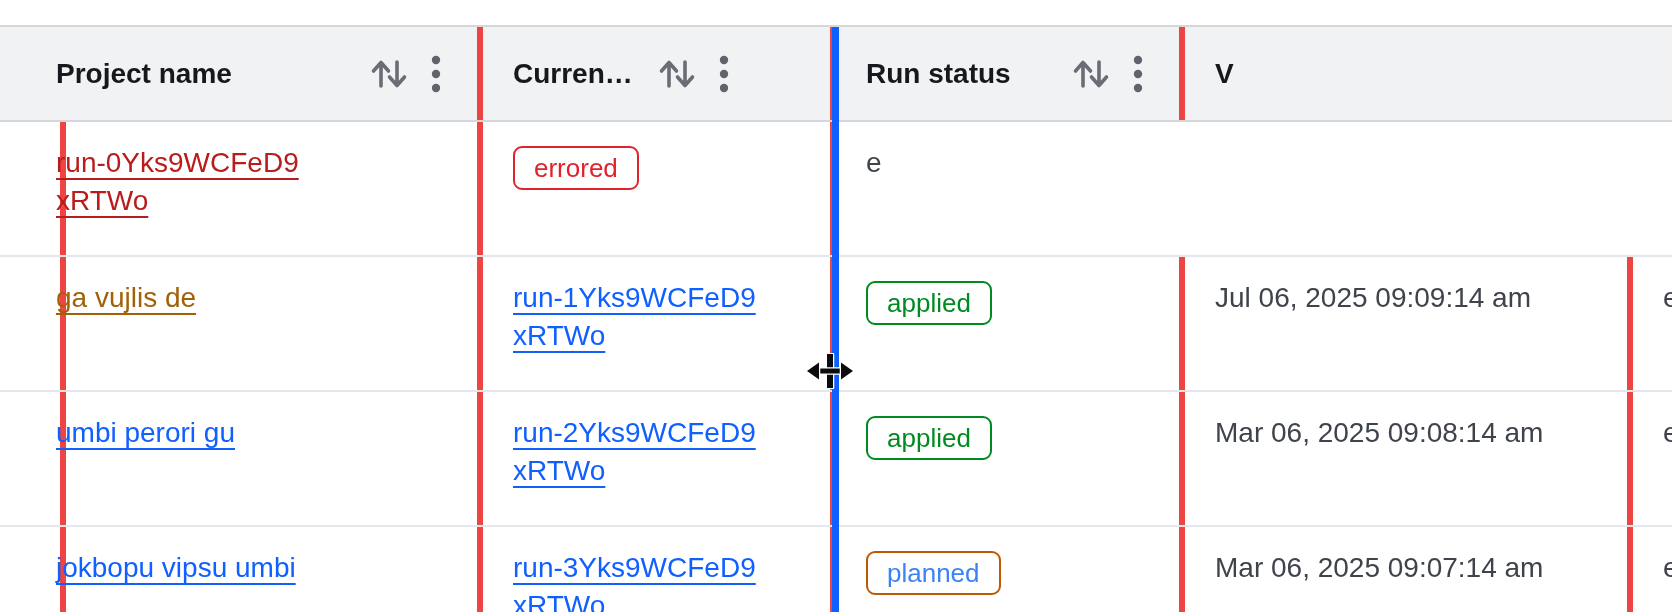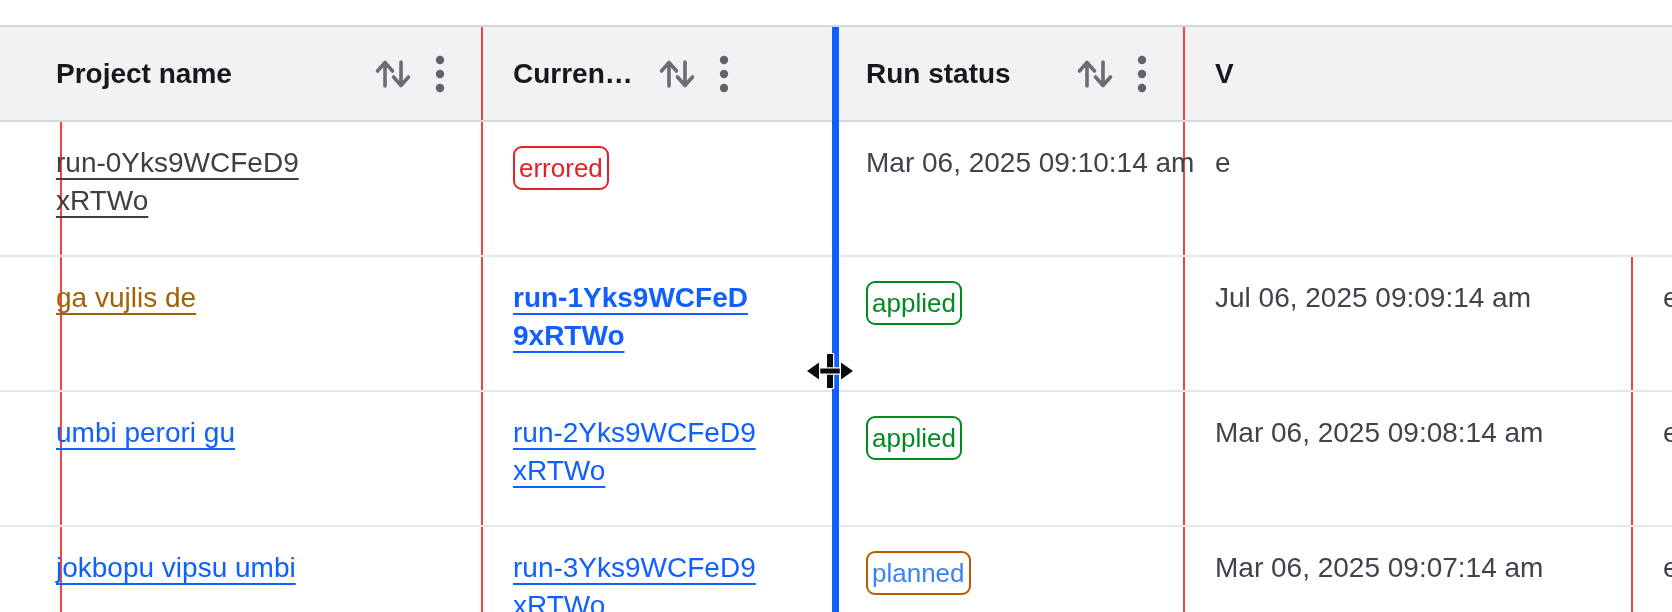--- a/index.html
+++ b/index.html
@@ -9,38 +9,38 @@
     background:#ffffff; font-family:"Liberation Sans", sans-serif;
   }
   .table-wrap { position:absolute; left:0; top:25px; width:1672px; border-top:2px solid #d6d7db; }
   .grid-row {
     display:grid;
     grid-template-columns:26px 457px 353px 349px 448px 239px;
   }
   .hdr { height:95px; background:#f1f2f3; border-bottom:2px solid #d6d7db; }
   .hdr .cell { background:#f1f2f3; }
   .row { height:135px; border-bottom:2px solid #e6e7ea; background:#fff; }
-  .cell { border-right:2px solid #ef4444; padding:0 30px; position:relative; }
+  .cell { border-right:6px solid #ef4444; padding:0 30px; position:relative; }
   .cell.last { border-right:none; }
   .hdr .cell { display:flex; align-items:center; padding-right:36px; }
   .hdr-label {
     font-size:28px; font-weight:700; color:#16181d; white-space:nowrap;
     overflow:hidden;
   }
   .hdr-icons { display:flex; align-items:center; gap:22px; margin-left:auto; }
   .hdr-icons.left-pack { margin-left:24px; }
   .icon-btn { display:inline-flex; align-items:center; justify-content:center; cursor:pointer; }
   .cell-inner-narrow { width:245px; }
   .body-cell { padding-top:22px; font-size:28px; line-height:38px; color:#3f434b; }
   a.tbl-link {
     color:#1060ff; text-decoration:underline; text-underline-offset:6px;
     text-decoration-thickness:2px; cursor:pointer; word-break:break-all;
   }
   .badge {
-    display:inline-block; margin-top:2px; padding:4px 4px;
+    display:inline-block; margin-top:2px; padding:4px 19px;
     border:2px solid #888; border-radius:9px;
     font-size:26px; line-height:32px; background:#fff; white-space:nowrap;
   }
   .timestamp { white-space:nowrap; }
   .resize-indicator {
     position:absolute; left:832px; top:27px; width:7px; height:585px;
     background:#1060ff; z-index:30;
   }
   .resize-cursor { position:absolute; left:806px; top:353px; z-index:40; }
   .overflow-text { white-space:nowrap; }
@@ -119,40 +119,37 @@
 
 
       <div class="cell last">
         <span class="hdr-label">V</span>
       </div>
     </div>
 
     <div class="grid-row row">
       <div class="cell"></div>
       <div class="cell body-cell">
-        <div class="cell-inner-narrow"><a class="tbl-link" style="color: #404040;">run-0Yks9WCFeD9xRTWo</a></div>
+        <div class="cell-inner-narrow"><a class="tbl-link" style="color: #b91c1c;">run-0Yks9WCFeD9xRTWo</a></div>
       </div>
       <div class="cell body-cell">
         <span class="badge" style="color: rgb(224, 34, 43); border-color: rgb(224, 34, 43);">errored</span>
       </div>
-      <div class="cell body-cell">
-        <span class="timestamp">Mar 06, 2025 09:10:14 am</span>
-      </div>
       <div class="cell body-cell last">
         <span class="overflow-text">e</span>
       </div>
     </div>
 
     <div class="grid-row row">
       <div class="cell"></div>
       <div class="cell body-cell">
         <a class="tbl-link" style="color: #a16207;">ga vujlis de</a>
       </div>
       <div class="cell body-cell">
-        <div class="cell-inner-narrow"><a class="tbl-link" style="color: rgb(16, 96, 255); font-weight: bold;">run-1Yks9WCFeD9xRTWo</a></div>
+        <div class="cell-inner-narrow"><a class="tbl-link" style="color: rgb(16, 96, 255);">run-1Yks9WCFeD9xRTWo</a></div>
       </div>
       <div class="cell body-cell">
         <span class="badge" style="color: rgb(0, 138, 34); border-color: rgb(0, 138, 34);">applied</span>
       </div>
       <div class="cell body-cell">
         <span class="timestamp">Jul 06, 2025 09:09:14 am</span>
       </div>
       <div class="cell body-cell last">
         <span class="overflow-text">e</span>
       </div>

